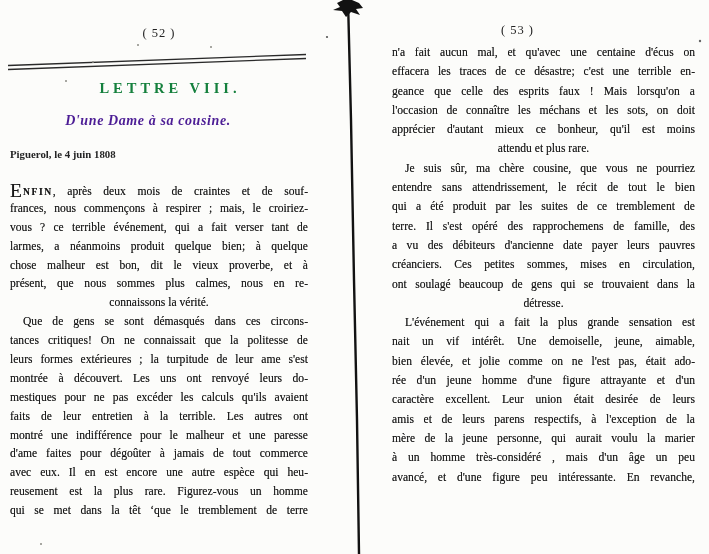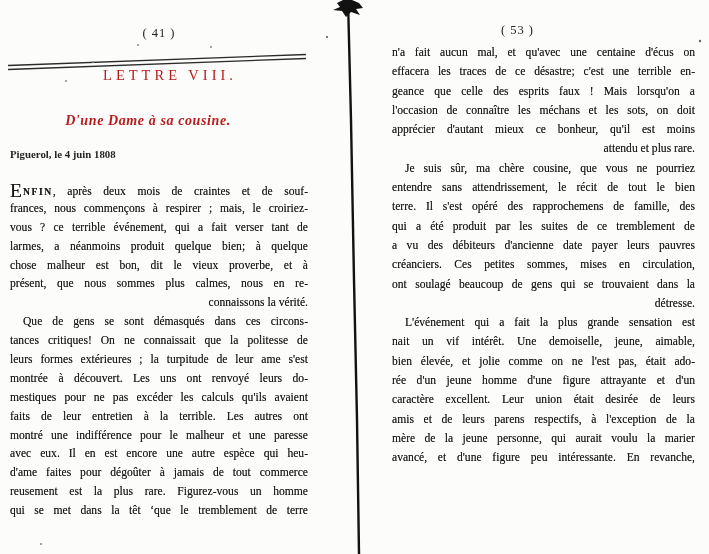--- a/index.html
+++ b/index.html
@@ -28,39 +28,39 @@
     width: 100%;
     text-align: center;
     font-size: 12.5px;
     letter-spacing: 1px;
     color: #222;
   }
   .page-left  .pagenum { top: 26px; }
   .page-right .pagenum { top: 23px; padding-right: 52px; box-sizing: border-box; text-align: center; }
 
   .letter-title {
-    position: absolute; top: 67px;
+    position: absolute; top: 80px;
     width: 100%;
     text-align: center;
     padding-left: 22px; box-sizing: border-box;
     font-size: 14.5px;
-    font-weight: 400;
+    font-weight: 700;
     letter-spacing: 4px;
-    color: #b91c1c;
+    color: #15803d;
   }
   .letter-subtitle {
     position: absolute; top: 113px;
     width: 100%;
     text-align: center;
     padding-right: 22px; box-sizing: border-box;
     font-size: 14px;
     font-style: italic;
     font-weight: 700;
     letter-spacing: 0.6px;
-    color: #b91c1c;
+    color: #4c1d95;
   }
   .letter-dateline {
     position: absolute; top: 148px;
     width: 100%;
     text-align: left;
     padding-right: 28px; box-sizing: border-box;
     font-size: 10.8px;
     font-weight: 600;
     color: #242424;
   }
@@ -76,21 +76,21 @@
   .page-right .body { top: 43px;  }
 
   .line {
     text-align: justify;
     overflow: hidden;
     white-space: normal;
   }
   .page-left  .line { height: 18.9px; line-height: 18.9px; }
   .page-right .line { height: 19.3px; line-height: 19.3px; }
   .line::after { content: ""; display: inline-block; width: 100%; height: 0; }
-  .line.end { text-align: right; }
+  .line.end { text-align: center; }
   .line.end::after { content: none; }
   .line.indent { text-indent: 13px; }
 
   .dropcap {
     font-size: 19.5px;
     line-height: 1;
     vertical-align: -2px;
     letter-spacing: 1px;
   }
   .opening-caps {
@@ -121,21 +121,21 @@
   </svg>
 
   <div class="speck" style="left:65px;  top:80px;  width:2px; height:2px;"></div>
   <div class="speck" style="left:210px; top:46px;  width:2px; height:2px;"></div>
   <div class="speck" style="left:137px; top:44px;  width:2px; height:2px;"></div>
   <div class="speck" style="left:92px;  top:61px;  width:2px; height:2px;"></div>
   <div class="speck" style="left:25px;  top:437px; width:2px; height:2px;"></div>
   <div class="speck" style="left:40px;  top:543px; width:2px; height:2px;"></div>
 
   <div class="page page-left">
-    <div class="pagenum">( 41 )</div>
+    <div class="pagenum">( 52 )</div>
     <div class="letter-title">LETTRE VIII.</div>
     <div class="letter-subtitle">D'une Dame à sa cousine.</div>
     <div class="letter-dateline">Piguerol, le 4 juin 1808</div>
 
     <div class="body">
       <div class="line">
         <span class="dropcap">E</span><span class="opening-caps">NFIN</span><span>, après deux mois de craintes et de souf-</span>
       </div>
 
     <div class="line">frances, nous commençons à respirer ; mais, le croiriez-</div>
@@ -144,49 +144,50 @@
         <div class="line">chose malheur est bon, dit le vieux proverbe, et à</div>
         <div class="line">présent, que nous sommes plus calmes, nous en re-</div>
         <div class="line end">connaissons la vérité.</div>
         <div class="line indent">Que de gens se sont démasqués dans ces circons-</div>
         <div class="line">tances critiques! On ne connaissait que la politesse de</div>
         <div class="line">leurs formes extérieures ; la turpitude de leur ame s'est</div>
         <div class="line">montrée à découvert. Les uns ont renvoyé leurs do-</div>
         <div class="line">mestiques pour ne pas excéder les calculs qu'ils avaient</div>
         <div class="line">faits de leur entretien à la terrible. Les autres ont</div>
         <div class="line">montré une indifférence pour le malheur et une paresse</div>
+        <div class="line">d'ame faites pour dégoûter à jamais de tout commerce</div>
         <div class="line">avec eux. Il en est encore une autre espèce qui heu-</div>
-        <div class="line">d'ame faites pour dégoûter à jamais de tout commerce</div>
         <div class="line">reusement est la plus rare. Figurez-vous un homme</div>
         <div class="line">qui se met dans la têt ‘que le tremblement de terre</div>
       </div>
   </div>
 
   <div class="page page-right">
     <div class="pagenum">( 53 )</div>
     <div class="body">
 
     <div class="line">n'a fait aucun mal, et qu'avec une centaine d'écus on</div>
         <div class="line">effacera les traces de ce désastre; c'est une terrible en-</div>
         <div class="line">geance que celle des esprits faux ! Mais lorsqu'on a</div>
         <div class="line">l'occasion de connaître les méchans et les sots, on doit</div>
         <div class="line">apprécier d'autant mieux ce bonheur, qu'il est moins</div>
         <div class="line end">attendu et plus rare.</div>
         <div class="line indent">Je suis sûr, ma chère cousine, que vous ne pourriez</div>
         <div class="line">entendre sans attendrissement, le récit de tout le bien</div>
+        <div class="line">qui a été produit par les suites de ce tremblement de</div>
         <div class="line">terre. Il s'est opéré des rapprochemens de famille, des</div>
-        <div class="line">qui a été produit par les suites de ce tremblement de</div>
         <div class="line">a vu des débiteurs d'ancienne date payer leurs pauvres</div>
         <div class="line">créanciers. Ces petites sommes, mises en circulation,</div>
         <div class="line">ont soulagé beaucoup de gens qui se trouvaient dans la</div>
         <div class="line end">détresse.</div>
         <div class="line indent">L'événement qui a fait la plus grande sensation est</div>
         <div class="line">nait un vif intérêt. Une demoiselle, jeune, aimable,</div>
         <div class="line">bien élevée, et jolie comme on ne l'est pas, était ado-</div>
         <div class="line">rée d'un jeune homme d'une figure attrayante et d'un</div>
         <div class="line">caractère excellent. Leur union était desirée de leurs</div>
         <div class="line">amis et de leurs parens respectifs, à l'exception de la</div>
         <div class="line">mère de la jeune personne, qui aurait voulu la marier</div>
+        <div class="line">à un homme très-considéré , mais d'un âge un peu</div>
         <div class="line">avancé, et d'une figure peu intéressante. En revanche,</div>
       </div>
   </div>
 
 </div>
 
 </body></html>

